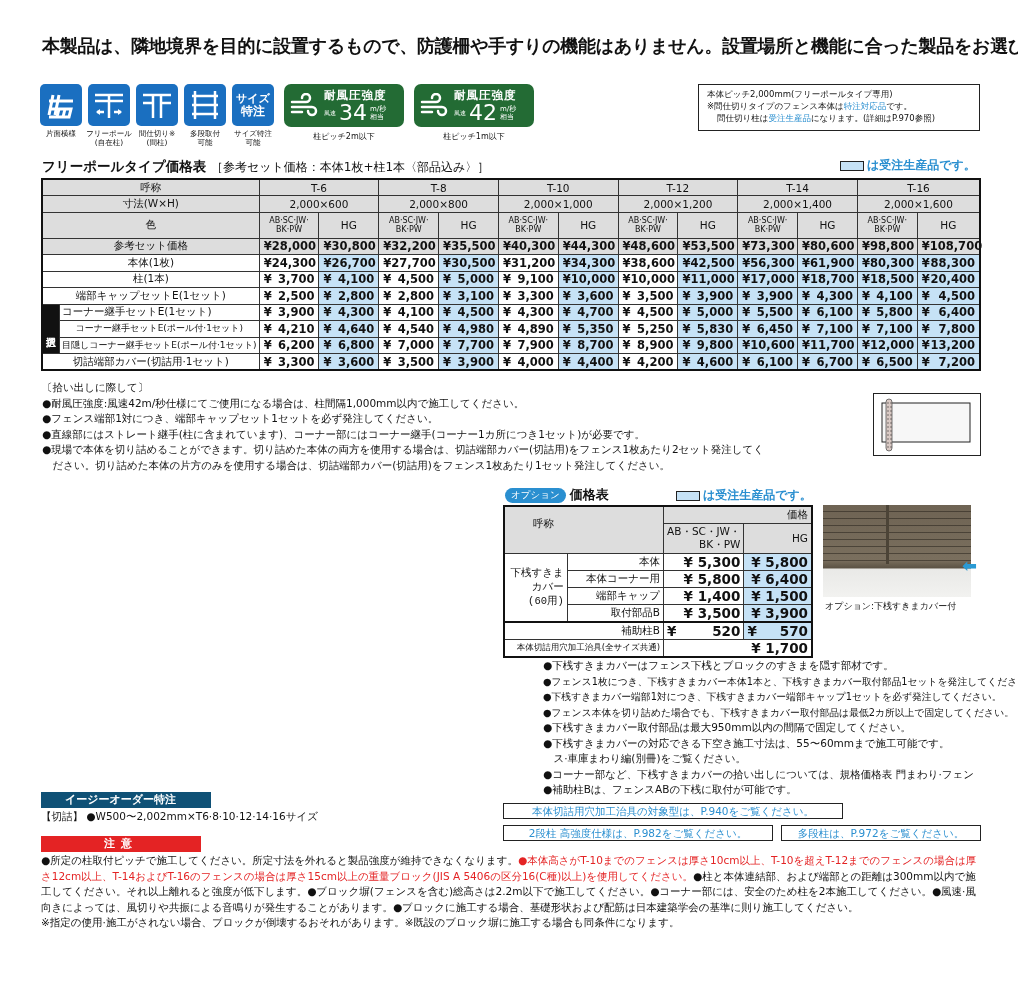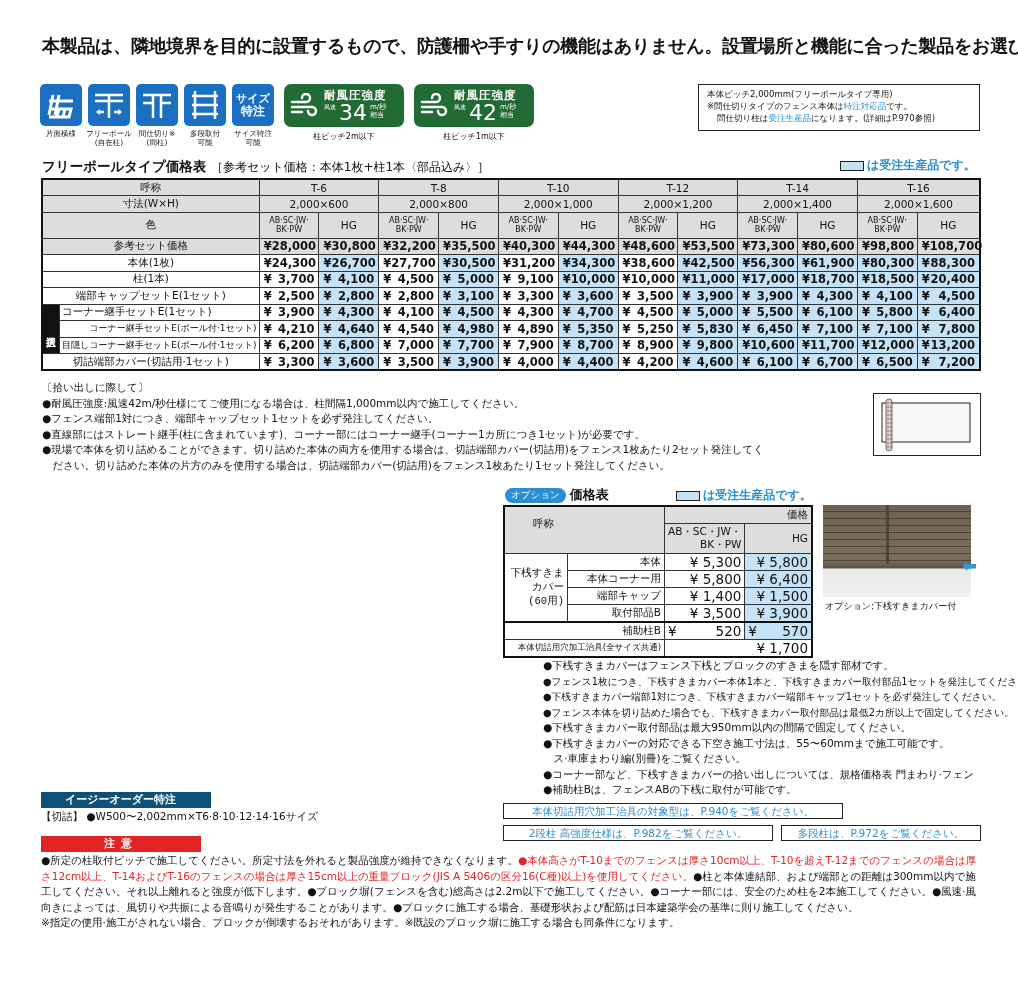--- a/index.html
+++ b/index.html
@@ -7,21 +7,21 @@
   .abs { position: absolute; }
   .headline { left: 42px; top: 34px; font-size: 18px; font-weight: bold; letter-spacing: -0.3px; white-space: nowrap; }
   .icons { left: 40px; top: 84px; display: flex; gap: 6px; }
   .icon-cell { width: 42px; display: flex; flex-direction: column; align-items: center; }
   .blue-icon { width: 42px; height: 42px; background: #1a6fc0; border-radius: 5px; display: flex; align-items: center; justify-content: center; }
   .icon-cap { font-size: 7.5px; text-align: center; line-height: 9px; margin-top: 3px; white-space: nowrap; }
   .green-badge-wrap { display: flex; flex-direction: column; align-items: center; margin-left: 4px; }
   .green-badge { width: 120px; height: 43px; background: #236b34; border-radius: 7px; display: flex; align-items: center; padding: 0 6px; color: #fff; }
   .gb-text { display: flex; flex-direction: column; margin-left: 6px; }
   .gb-title { font-size: 11.5px; font-weight: bold; letter-spacing: 1px; }
-  .gb-num { display: flex; align-items: flex-start; gap: 3px; }
+  .gb-num { display: flex; align-items: center; gap: 3px; }
   .gb-small { font-size: 6px; }
   .gb-big { font-size: 22px; line-height: 20px; }
   .gb-unit { font-size: 7px; line-height: 8px; }
   .gb-cap { font-size: 8px; margin-top: 4px; }
   .note-box { left: 698px; top: 84px; width: 282px; height: 47px; border: 1.5px solid #222; padding: 3px 8px; font-size: 8.5px; line-height: 12px; }
   .note-box .blue { color: #2a8fd0; }
   .legend { display: flex; align-items: center; gap: 3px; font-size: 12px; font-weight: bold; color: #2a8fd0; }
   .legend .swatch { width: 24px; height: 10px; background: #c6e2f6; border: 1px solid #222; }
   .table-title { left: 42px; top: 158px; font-size: 13.5px; font-weight: bold; white-space: nowrap; }
   .table-title .sub { font-weight: normal; font-size: 12px; }
@@ -37,21 +37,21 @@
   .main-table .label { text-align: center; }
   .main-table .selcol { background: #111; color: #fff; width: 18px; font-size: 10px; font-weight: bold; line-height: 11px; }
   .main-table .small-label { font-size: 9px; }
   .notes1 { left: 42px; top: 380px; font-size: 10.5px; line-height: 15.5px; }
   .diagram { left: 873px; top: 393px; width: 108px; height: 63px; border: 1.5px solid #222; }
   .opt-title { left: 505px; top: 486px; display: flex; align-items: center; gap: 4px; font-size: 13px; font-weight: bold; }
   .opt-pill { background: #2a8fd0; color: #fff; font-size: 9.5px; font-weight: normal; padding: 1px 6px; border-radius: 8px; }
   .opt-table { left: 503px; top: 505px; width: 310px; border: 2px solid #111; }
   .opt-table td { border: 1px solid #333; font-size: 10.5px; height: 17px; text-align: right; padding: 0 3px; white-space: nowrap; }
   .opt-table .hdr { background: #dddddd; }
-  .opt-table .price { font-weight: normal; font-size: 13.5px; }
+  .opt-table .price { font-weight: bold; font-size: 13.5px; }
   .opt-table .sel { background: #c6e2f6; }
   .photo { left: 823px; top: 505px; width: 148px; height: 92px; background: linear-gradient(180deg, #6e6353 0%, #7a6f5e 60%, #5d5446 68%, #e9e9e7 70%, #f2f2f0 100%); }
   .photo-lines { position: absolute; left: 0; top: 0; width: 100%; height: 64%; background: repeating-linear-gradient(180deg, transparent 0 6px, rgba(40,35,28,0.55) 6px 7px); }
   .photo-post { position: absolute; left: 63px; top: 0; width: 3px; height: 64%; background: #4c4437; }
   .arrow { left: 962px; top: 555px; color: #2a9ad4; font-size: 18px; font-weight: bold; }
   .photo-cap { left: 825px; top: 600px; font-size: 9px; }
   .notes2 { left: 503px; top: 658px; font-size: 10.5px; line-height: 15.5px; margin-left: 40px; }
   .ref-box { border: 1.5px solid #222; color: #2a8fd0; font-size: 10.5px; text-align: center; height: 16px; line-height: 14px; }
   .easy-bar { left: 41px; top: 792px; width: 170px; height: 16px; background: #0f5176; color: #fff; font-size: 11px; font-weight: bold; padding-left: 24px; line-height: 16px; }
   .easy-text { left: 41px; top: 810px; font-size: 10.5px; }
@@ -316,21 +316,21 @@
         <td class="price"><span class="yen">¥</span><span>4,300</span></td>
         <td class="price sel"><span class="yen">¥</span><span>4,700</span></td>
         <td class="price"><span class="yen">¥</span><span>4,500</span></td>
         <td class="price sel"><span class="yen">¥</span><span>5,000</span></td>
         <td class="price sel"><span class="yen">¥</span><span>5,500</span></td>
         <td class="price sel"><span class="yen">¥</span><span>6,100</span></td>
         <td class="price sel"><span class="yen">¥</span><span>5,800</span></td>
         <td class="price sel"><span class="yen">¥</span><span>6,400</span></td>
       </tr>
       <tr>
-        <td class="label small-label" style="text-align: right;">コーナー継手セットE(ポール付·1セット)</td>
+        <td class="label small-label" style="text-align: center;">コーナー継手セットE(ポール付·1セット)</td>
         <td class="price"><span class="yen">¥</span><span>4,210</span></td>
         <td class="price sel"><span class="yen">¥</span><span>4,640</span></td>
         <td class="price"><span class="yen">¥</span><span>4,540</span></td>
         <td class="price sel"><span class="yen">¥</span><span>4,980</span></td>
         <td class="price"><span class="yen">¥</span><span>4,890</span></td>
         <td class="price sel"><span class="yen">¥</span><span>5,350</span></td>
         <td class="price"><span class="yen">¥</span><span>5,250</span></td>
         <td class="price sel"><span class="yen">¥</span><span>5,830</span></td>
         <td class="price sel"><span class="yen">¥</span><span>6,450</span></td>
         <td class="price sel"><span class="yen">¥</span><span>7,100</span></td>

